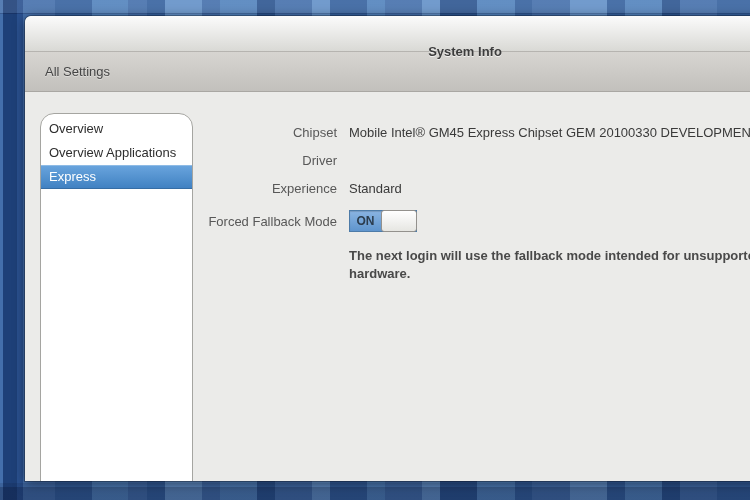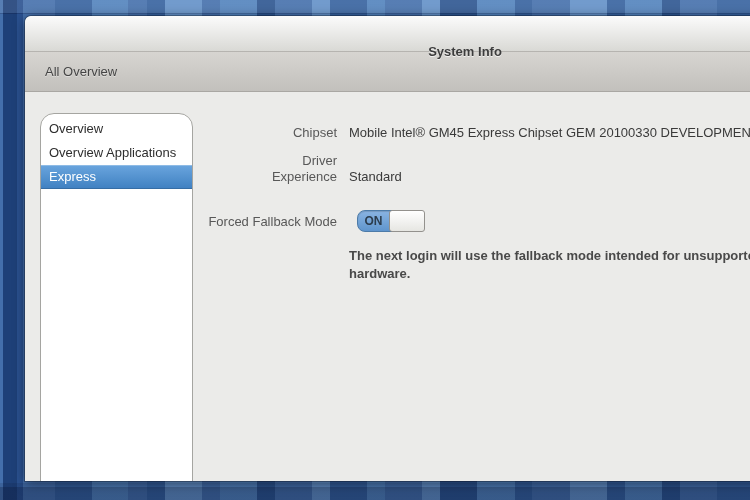--- a/index.html
+++ b/index.html
@@ -110,29 +110,29 @@
     flex: none;
     padding-left: 46px;
   }
   .row .value {
     margin-left: 12px;
     color: #3a3a3a;
     white-space: nowrap;
   }
   .row-chipset    { top: 31px;  height: 18px; }
   .row-driver     { top: 59px;  height: 18px; }
-  .row-experience { top: 75px;  height: 18px; }
+  .row-experience { top: 87px;  height: 18px; }
   .row-fallback   { top: 118px; height: 22px; }
 
   
   .switch {
-    margin-left: 20px;
+    margin-left: 12px;
     width: 68px; height: 22px;
     border: 1px solid var(--switch-border, #4d7ba8);
-    border-radius: 8px;
+    border-radius: 0;
     background: linear-gradient(to bottom, var(--switch-trough-top, #8ab4e2), var(--switch-trough-bottom, #5f95cd));
     display: flex; align-items: stretch;
     cursor: pointer;
     box-shadow: inset 0 1px 1px rgba(0,0,0,0.15);
   }
   .switch .state {
     flex: 1;
     display: flex; align-items: center; justify-content: center;
     font-size: 12px; font-weight: bold; color: #2b3c4d;
   }
@@ -159,21 +159,21 @@
 
 <div class="wallpaper"></div>
 
 <div class="window">
 
   <div class="titlebar">
     <span class="title">System Info</span>
   </div>
 
   <div class="toolbar">
-    <button class="all-settings">All Overview</button>
+    <button class="all-settings">All Settings</button>
   </div>
 
   <div class="content">
 
     <div class="sidebar">
       <div class="item">Overview</div>
       <div class="item">Overview Applications</div>
       <div class="item selected">Express</div>
     </div>
 

